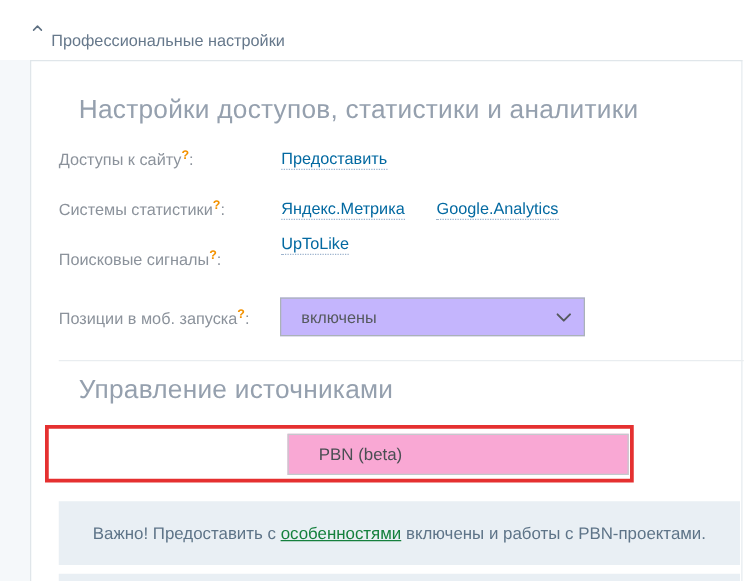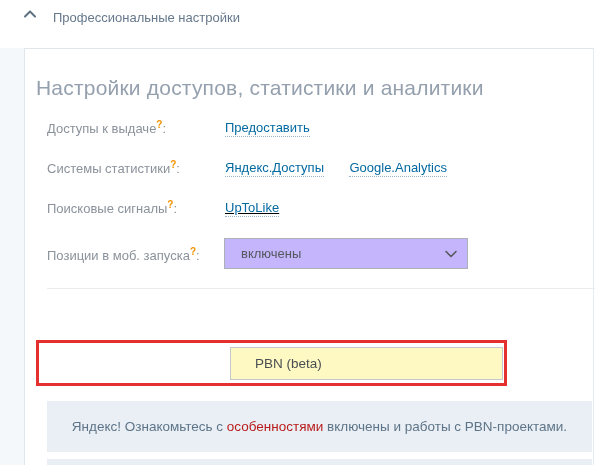--- a/index.html
+++ b/index.html
@@ -5,71 +5,71 @@
   * { margin: 0; padding: 0; box-sizing: border-box; }
   html, body { width: 600px; height: 465px; background: #ffffff;
     font-family: "Liberation Sans", sans-serif; overflow: hidden; }
   .page { position: relative; width: 600px; height: 465px; }
 
   
   .gutter { position: absolute; left: 0; top: 48px; width: 24px; height: 417px;
     background: #f5f8fa; }
 
   
-  .section-header { position: absolute; left: 24px; top: 10px; height: 20px;
-    display: flex; align-items: flex-start; cursor: pointer; }
+  .section-header { position: absolute; left: 24px; top: 20px; height: 20px;
+    display: flex; align-items: flex-start; cursor: pointer; flex-direction: column; }
   .chev-up { width: 12px; height: 8px; display: block; }
   .section-header-label { margin-left: 17px; font-size: 13px; color: #66788b; }
 
   
   .card { position: absolute; left: 24px; top: 48px; width: 570px; height: 417px;
     background: #ffffff; border-top: 1px solid #e0e6ea; border-left: 1px solid #e0e6ea;
     border-right: 1px solid #e6ebef; }
 
-  h2.card-heading { position: absolute; left: 36px; font-size: 21px; font-weight: 400;
+  h2.card-heading { position: absolute; left: 63px; font-size: 21px; font-weight: 400;
     color: #95a0ae; letter-spacing: .2px; white-space: nowrap; }
   .h-access { top: 76px; }
   .h-sources { top: 300px; }
 
   .form-label { position: absolute; left: 47px; font-size: 13px; color: #8b929b;
     white-space: nowrap; }
   .form-label sup { color: #f39200; font-weight: bold; font-size: 10px; }
   .row1 { top: 119px; } .row2 { top: 159px; } .row3 { top: 199px; } .row4 { top: 246px; }
   .row5 { top: 353px; }
 
   .val { position: absolute; left: 225px; white-space: nowrap; }
-  .v1 { top: 118px; } .v2 { top: 158px; } .v3 { top: 198px; text-decoration: underline; }
+  .v1 { top: 118px; } .v2 { top: 158px; } .v3 { top: 186px; }
 
   a.dotted-link { font-size: 13px; color: #0369a1; text-decoration: none;
     border-bottom: 1px dotted #9db3cd; padding-bottom: 1px; cursor: pointer; }
   a.dotted-link + a.dotted-link { margin-left: 21px; margin-top: 21px; }
 
   
   .select-box { position: absolute; left: 224px; top: 238px; width: 244px; height: 31px;
     border: 1px solid #aab2b8; background: #c4b5fd; cursor: pointer; }
   .select-box .select-value { position: absolute; left: 16px; top: 0; line-height: 29px;
     font-size: 13px; color: #55595e; }
   .select-box .chev-down { position: absolute; right: 10px; top: 11px; width: 12px; height: 8px; }
 
   .divider { position: absolute; left: 47px; top: 288px; width: 548px; height: 1px;
     background: #e9edf0; }
 
   
   .highlight-red { position: absolute; left: 36px; top: 340px; width: 471px; height: 46px;
     border: 3px solid #e53030; pointer-events: none; }
 
   .sources-input { position: absolute; left: 230px; top: 347px; width: 273px; height: 33px;
-    border: 1px solid #c4c9cd; background: #fef9c3; font-family: "Liberation Sans", sans-serif;
+    border: 1px solid #c4c9cd; background: #f9a8d4; font-family: "Liberation Sans", sans-serif;
     font-size: 13.5px; color: #4a4e53; padding: 0 0 0 24px; outline: none; }
 
   
   .notice { position: absolute; left: 47px; top: 401px; width: 545px; height: 51px;
     background: #e9eff4; font-size: 13.5px; color: #5e7488; text-align: center;
     line-height: 51px; white-space: nowrap; }
-  .notice a { color: #b91c1c; cursor: pointer; }
+  .notice a { color: #15803d; text-decoration: underline; cursor: pointer; }
 
   .next-box-sliver { position: absolute; left: 47px; top: 459px; width: 545px; height: 6px;
     background: #e9eff4; }
 </style>
 </head>
 <body>
 
 <div class="page">
 
   <div class="gutter"></div>
@@ -78,47 +78,48 @@
     <svg class="chev-up" viewBox="0 0 12 8">
       <polyline points="1,6.5 6,1.5 11,6.5" fill="none" stroke="#5f7183" stroke-width="2" stroke-linecap="round" stroke-linejoin="round"></polyline>
     </svg>
     <span class="section-header-label">Профессиональные настройки</span>
   </div>
 
   <div class="card"></div>
 
   <h2 class="card-heading h-access">Настройки доступов, статистики и аналитики</h2>
 
-  <div class="form-label row1"><span>Доступы к выдаче</span><sup>?</sup><span>:</span></div>
+  <div class="form-label row1"><span>Доступы к сайту</span><sup>?</sup><span>:</span></div>
   <div class="val v1">
     <a class="dotted-link">Предоставить</a>
   </div>
 
   <div class="form-label row2"><span>Системы статистики</span><sup>?</sup><span>:</span></div>
   <div class="val v2">
-    <a class="dotted-link">Яндекс.Доступы</a>
+    <a class="dotted-link">Яндекс.Метрика</a>
     <a class="dotted-link">Google.Analytics</a>
   </div>
 
   <div class="form-label row3"><span>Поисковые сигналы</span><sup>?</sup><span>:</span></div>
   <div class="val v3">
     <a class="dotted-link">UpToLike</a>
   </div>
 
   <div class="form-label row4"><span>Позиции в моб. запуска</span><sup>?</sup><span>:</span></div>
   <div class="select-box">
     <span class="select-value">включены</span>
     <svg class="chev-down" viewBox="0 0 12 8">
       <polyline points="1,1.5 6,6.5 11,1.5" fill="none" stroke="#55595e" stroke-width="1.6" stroke-linecap="round" stroke-linejoin="round"></polyline>
     </svg>
   </div>
 
   <div class="divider"></div>
 
+  <h2 class="card-heading h-sources">Управление источниками</h2>
 
   <input class="sources-input" type="text" value="PBN (beta)" style="">
   <div class="highlight-red"></div>
 
-  <div class="notice"><span>Яндекс! Ознакомьтесь с </span><a>особенностями</a><span> включены и работы с PBN-проектами.</span></div>
+  <div class="notice"><span>Важно! Предоставить с </span><a>особенностями</a><span> включены и работы с PBN-проектами.</span></div>
 
   <div class="next-box-sliver"></div>
 
 </div>
 
 </body></html>

